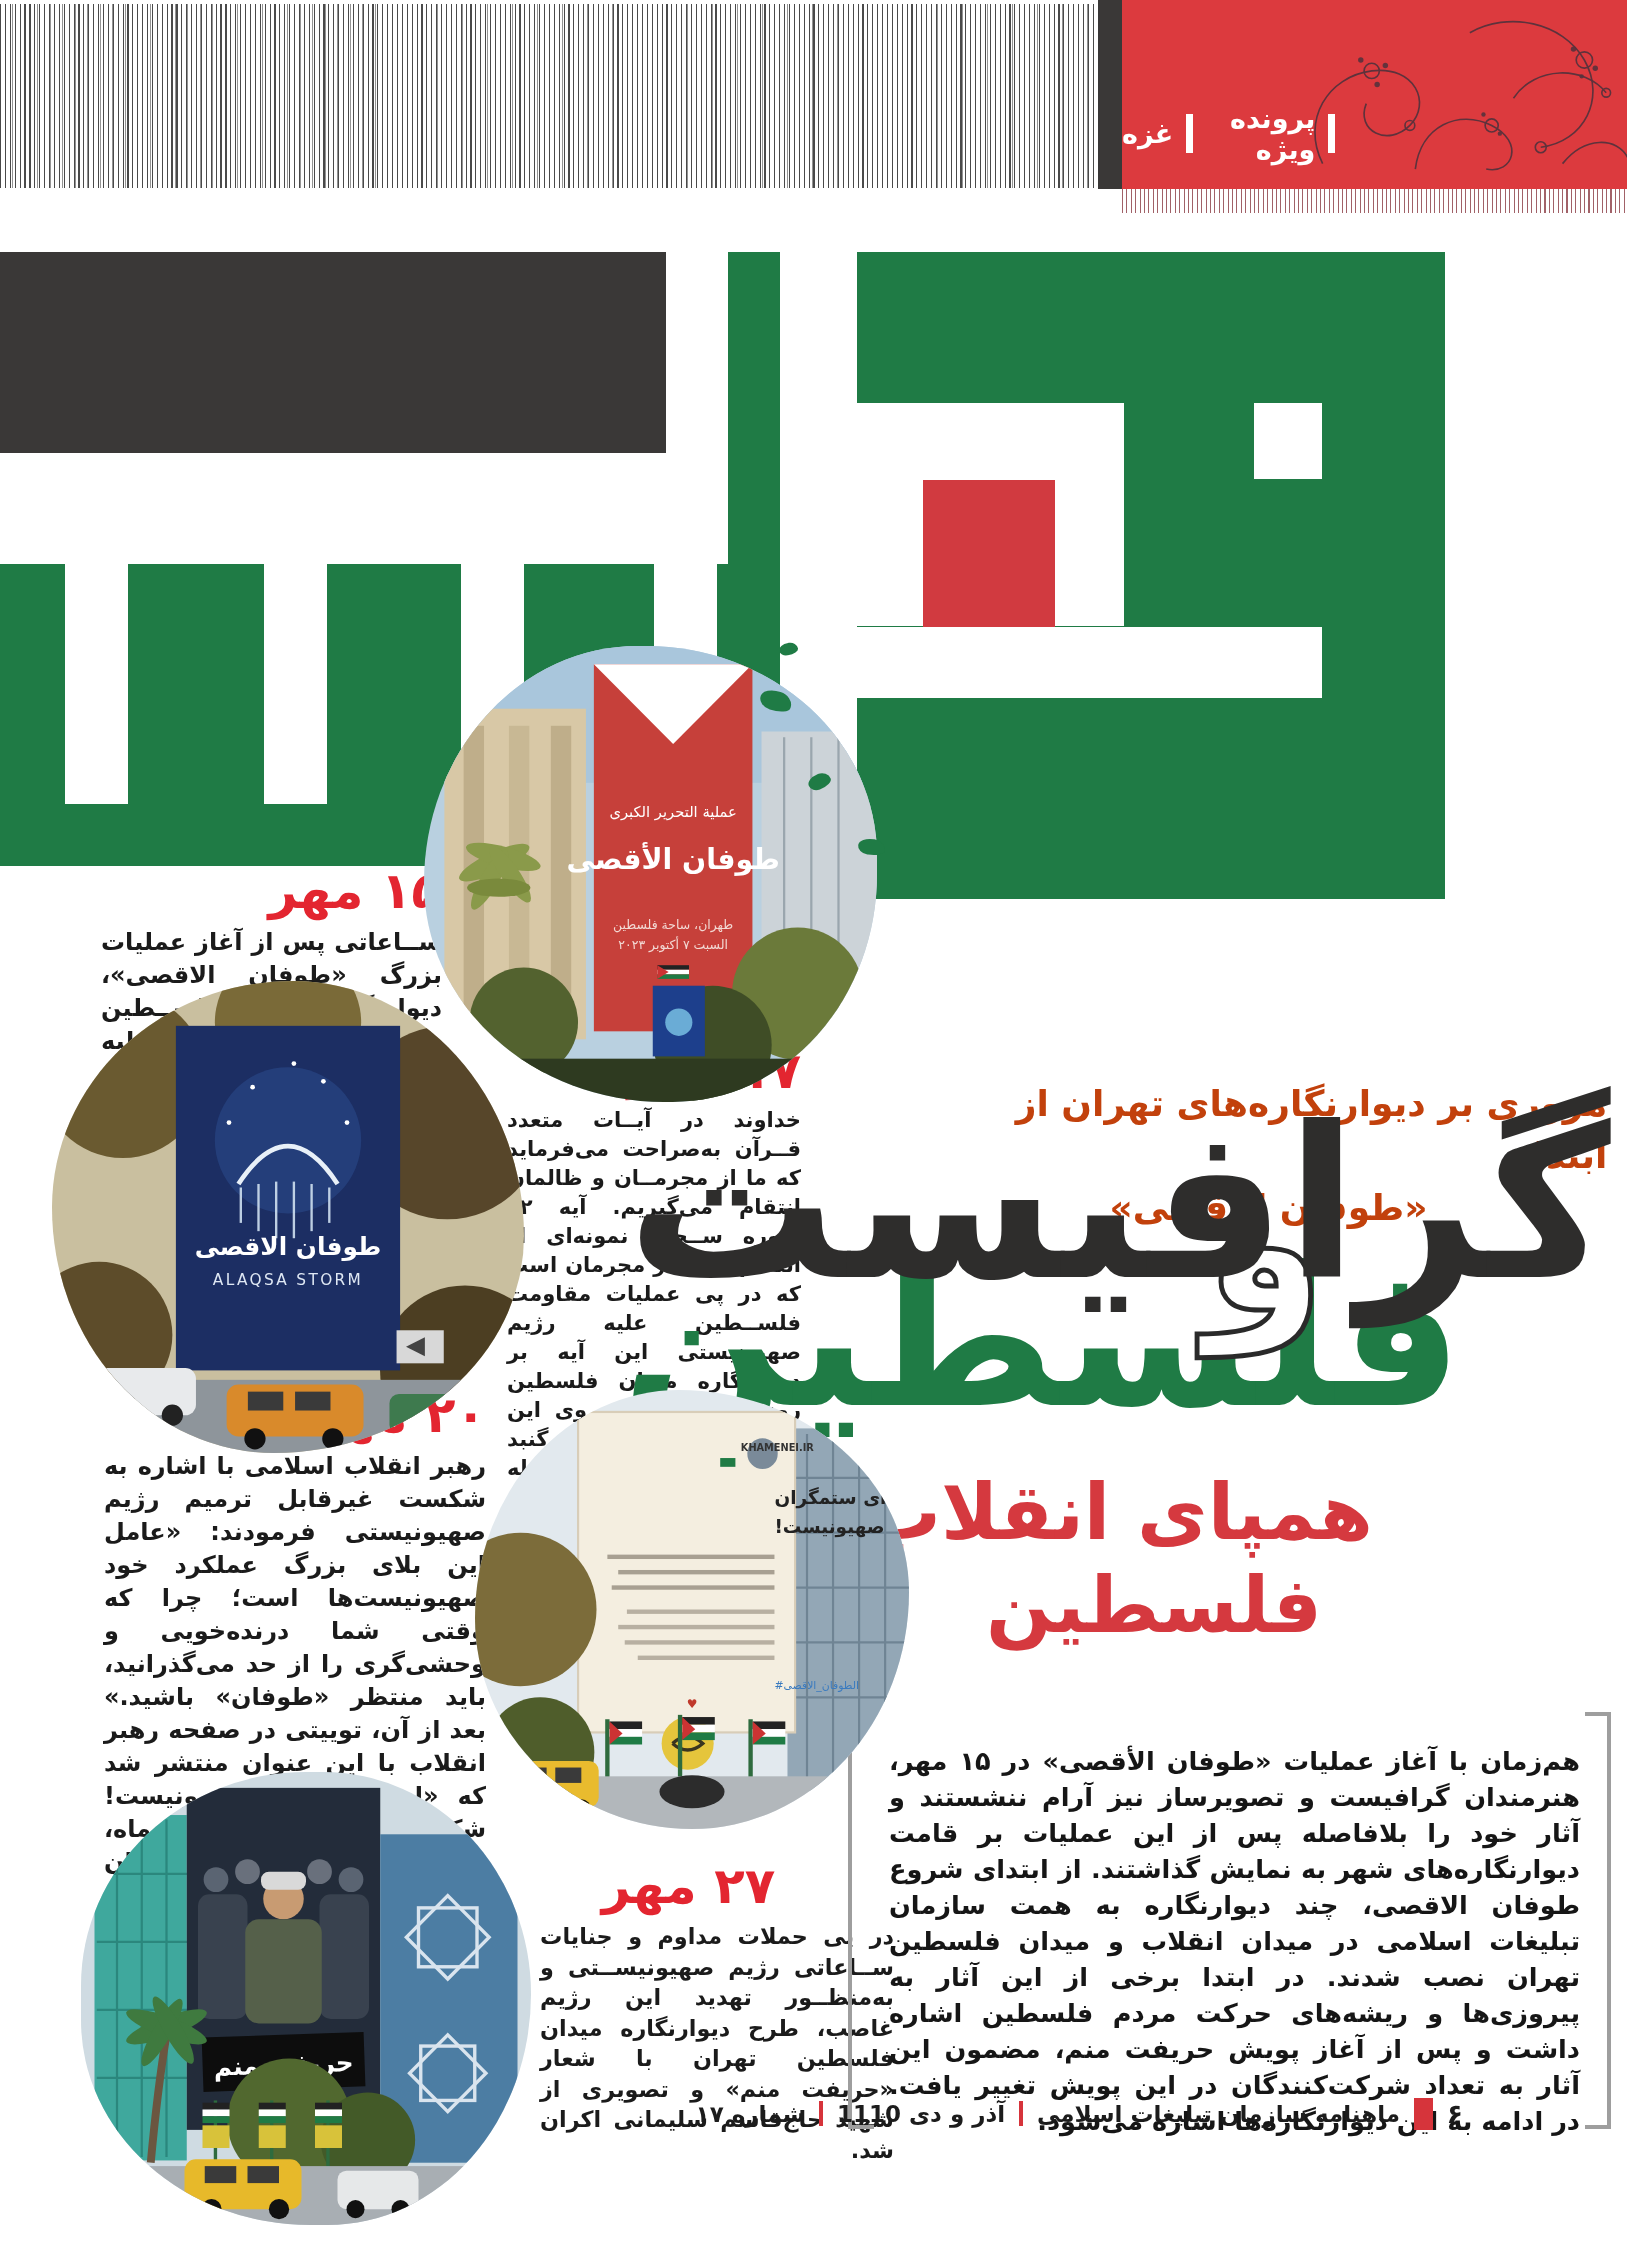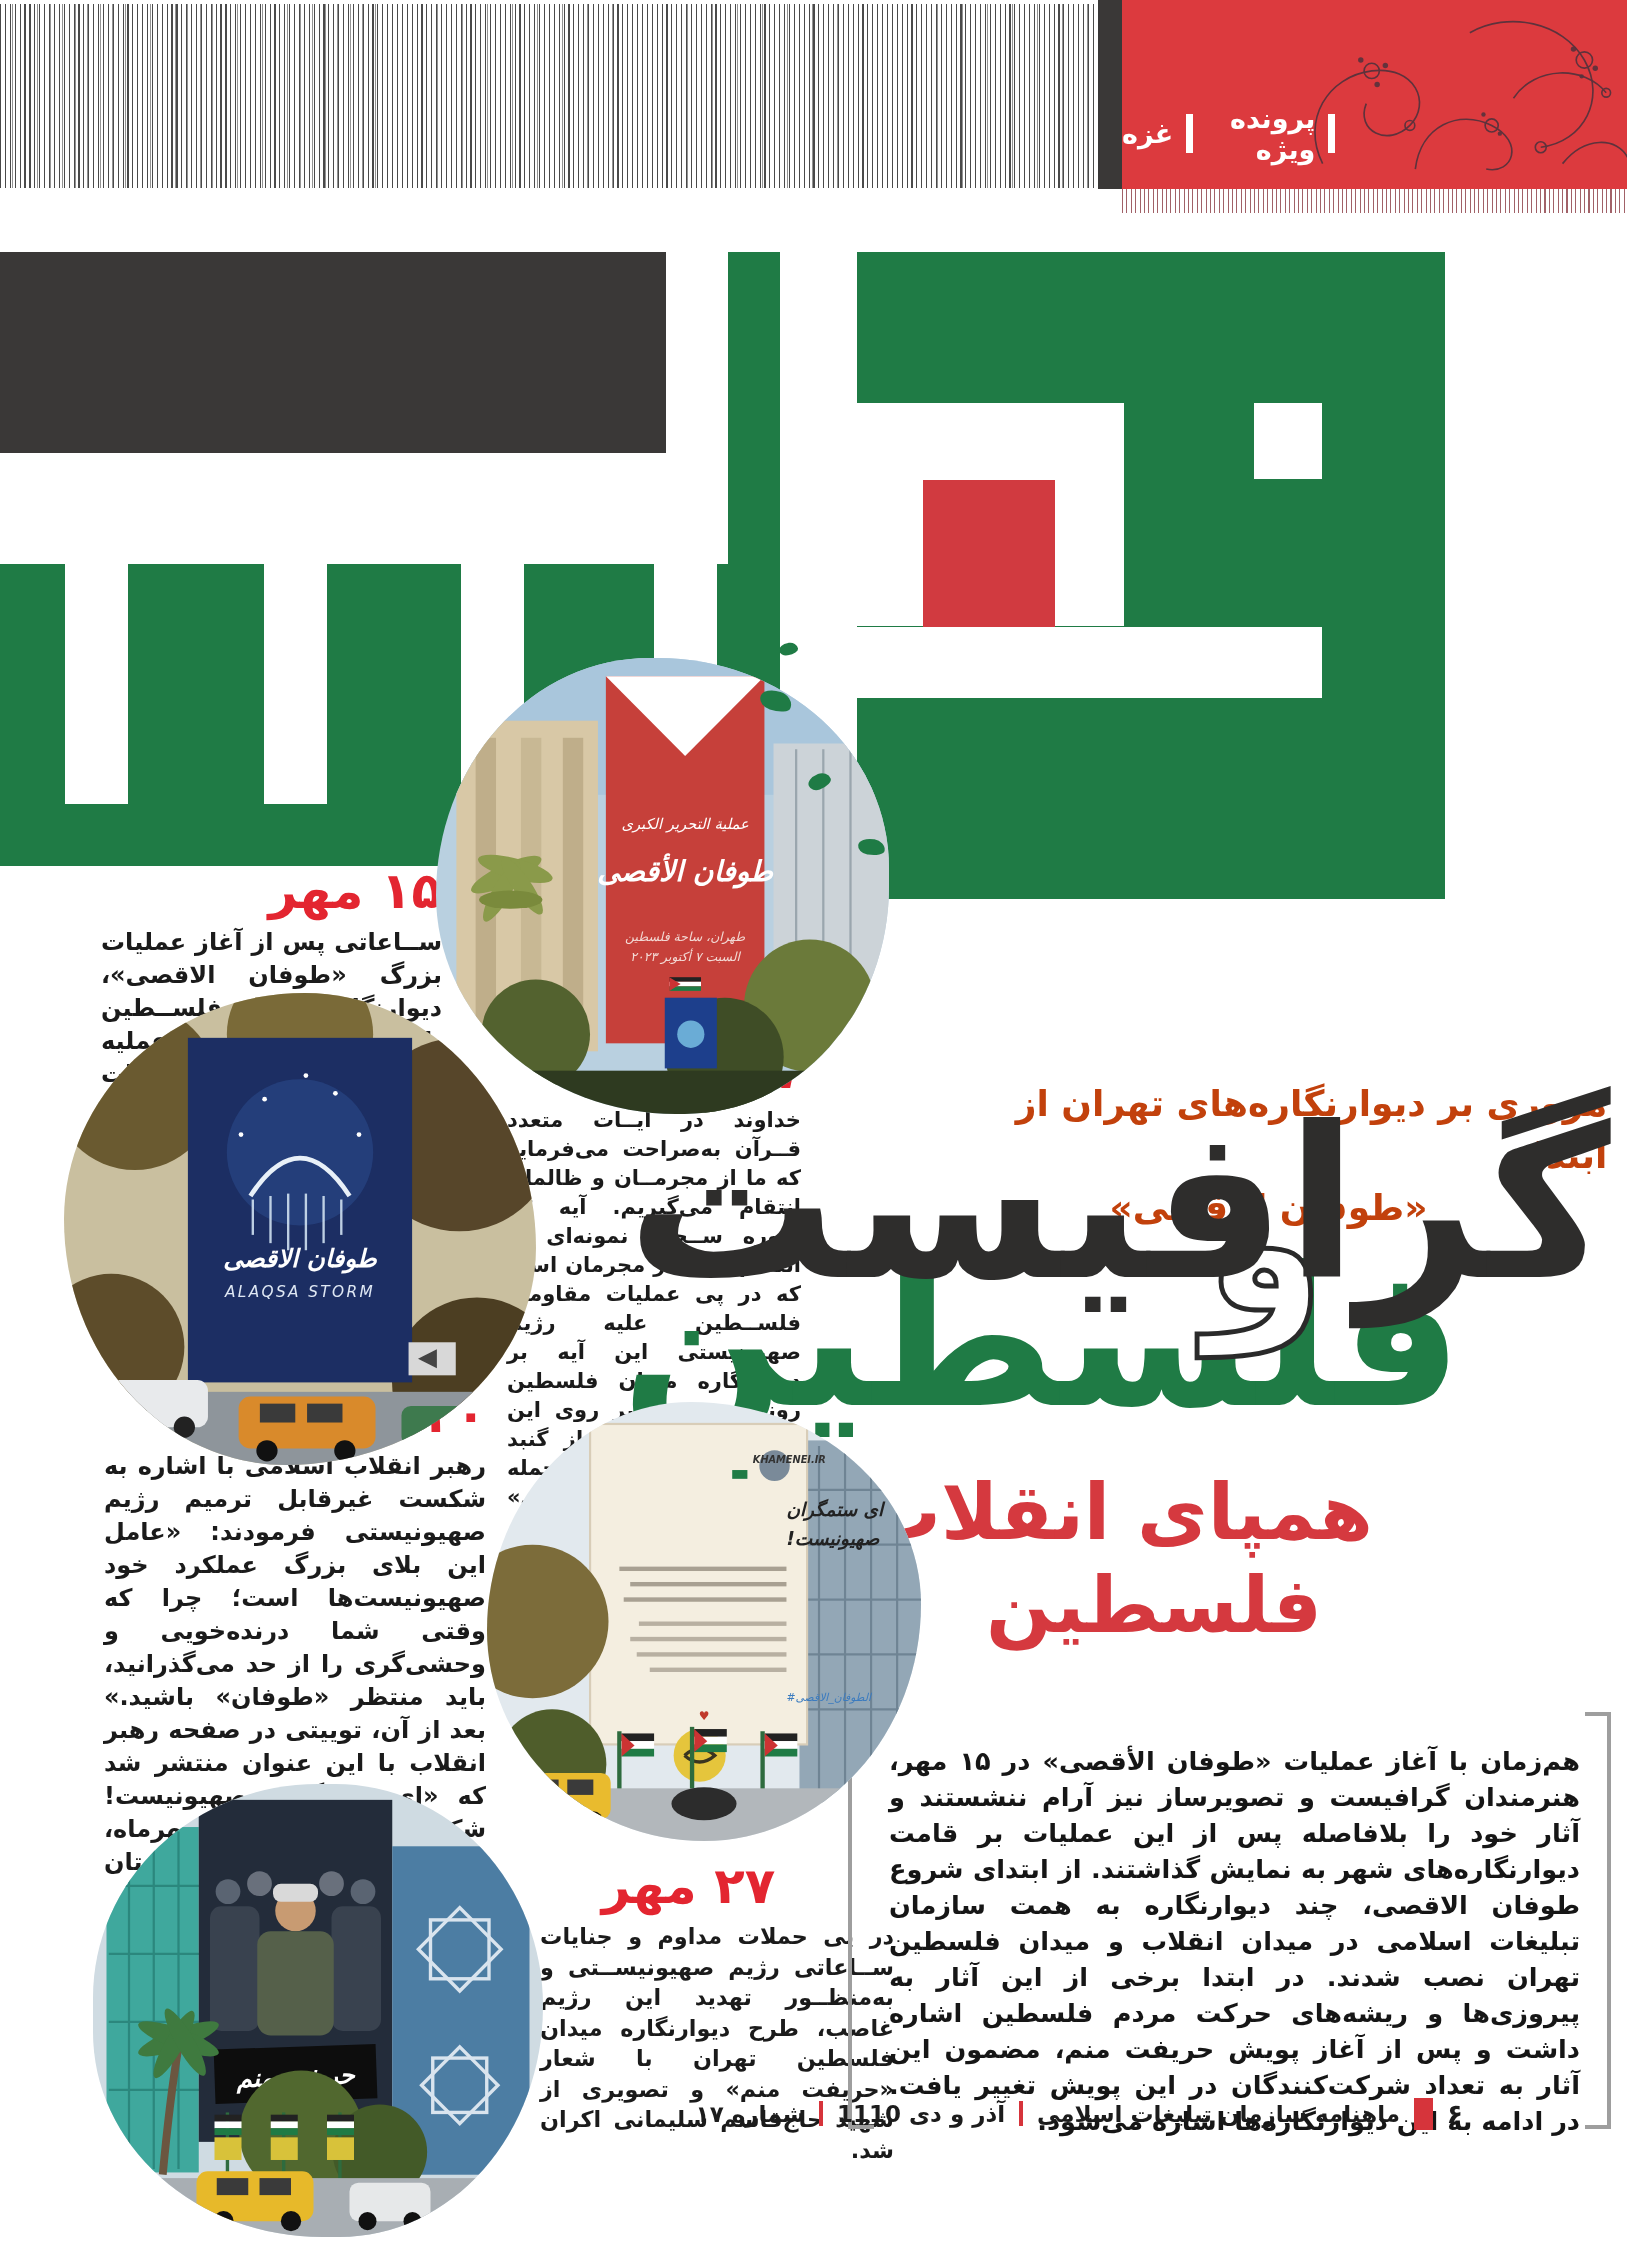--- a/index.html
+++ b/index.html
@@ -18,21 +18,21 @@
   #header-fringe{left:1122px;top:189px;width:506px;height:24px;
     background:repeating-linear-gradient(90deg,#8a3a42 0 1.1px,transparent 1.1px 4.4px);opacity:.8;}
   #section-label{left:1122px;top:112px;width:213px;height:43px;display:flex;align-items:center;
     gap:13px;color:#fff;font-weight:bold;font-size:27px;direction:rtl;}
   .label-bar{display:inline-block;width:9.3px;height:39px;background:#fff;}
 
   
   .kb{background:#3a3837}.kg{background:#1f7b45}.kw{background:#ffffff}.kr{background:#d13a40}
 
   
-  figure.photo{margin:12px;padding:0;overflow:hidden;font-style:italic;}
+  figure.photo{margin:0;padding:0;overflow:hidden;}
   figure.photo svg{display:block;width:100%;height:100%;}
   #photo-1{left:424px;top:646px;width:453px;height:456px;border-radius:48% 52% 46% 54%/53% 47% 51% 49%;}
   #photo-2{left:52px;top:981px;width:472px;height:472px;border-radius:51% 49% 53% 47%/48% 54% 46% 52%;}
   #photo-3{left:475px;top:1390px;width:434px;height:439px;border-radius:47% 53% 50% 50%/52% 46% 54% 48%;}
   #photo-4{left:81px;top:1772px;width:450px;height:453px;border-radius:52% 48% 47% 53%/49% 51% 53% 47%;}
   .tornbit{border-radius:55% 45% 60% 40%/50% 60% 40% 50%;}
 
   
   .tl-date{color:#e32530;font-weight:bold;font-size:50px;line-height:1.05;text-align:left;direction:rtl;}
   .tl-date{text-align:right;}

